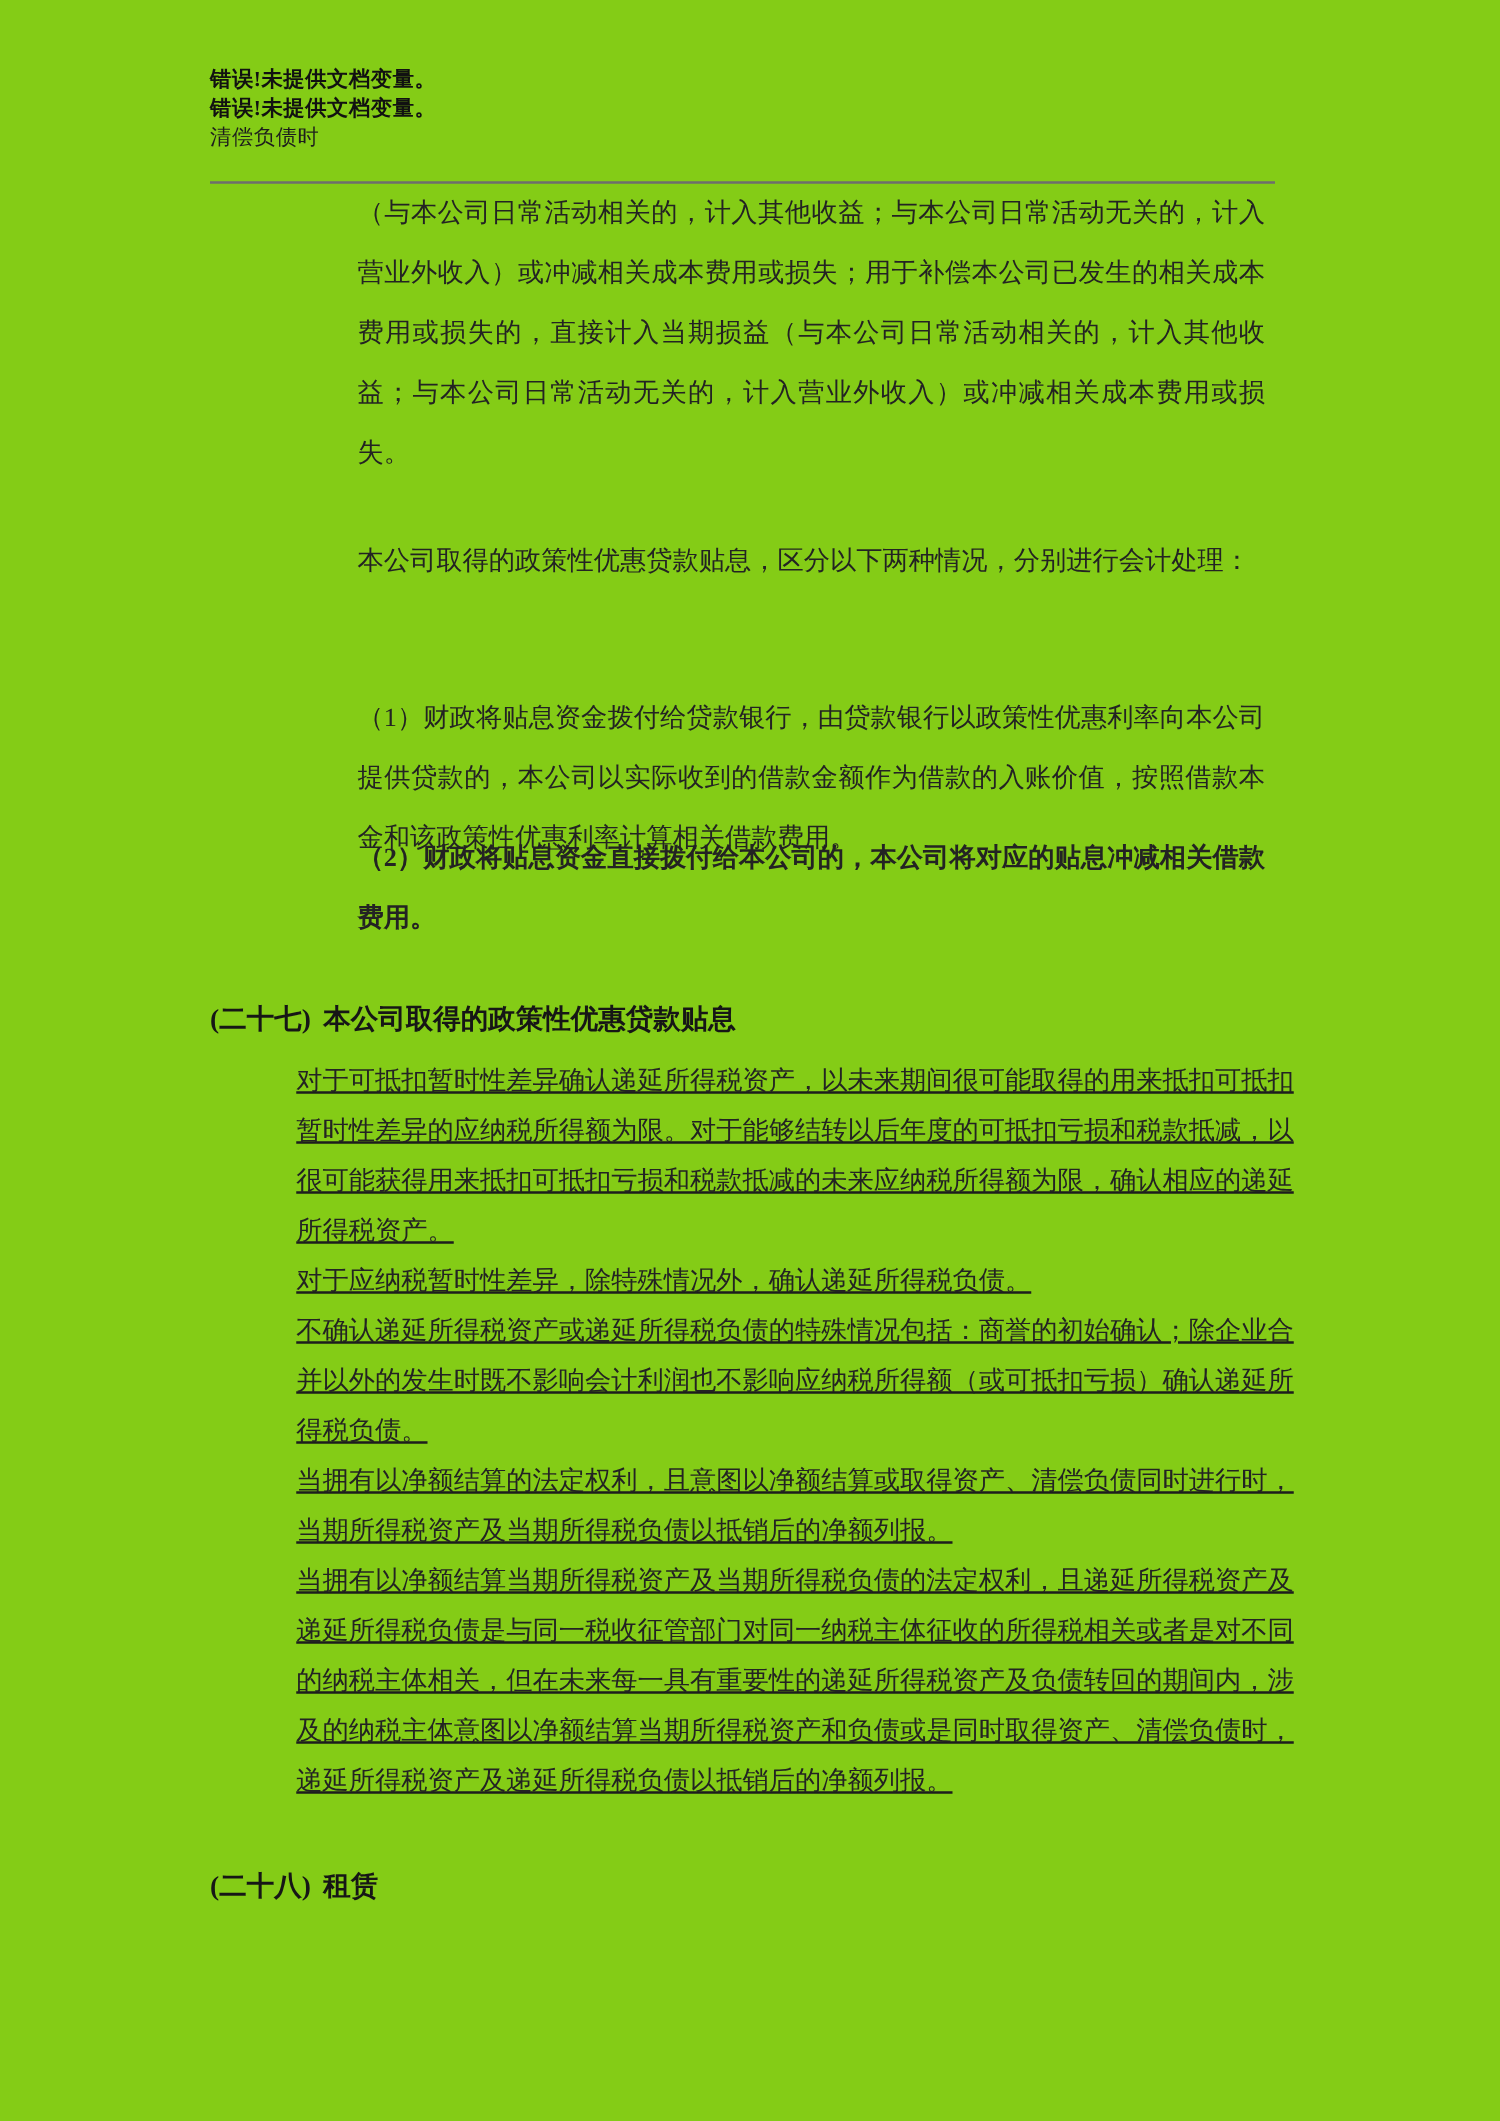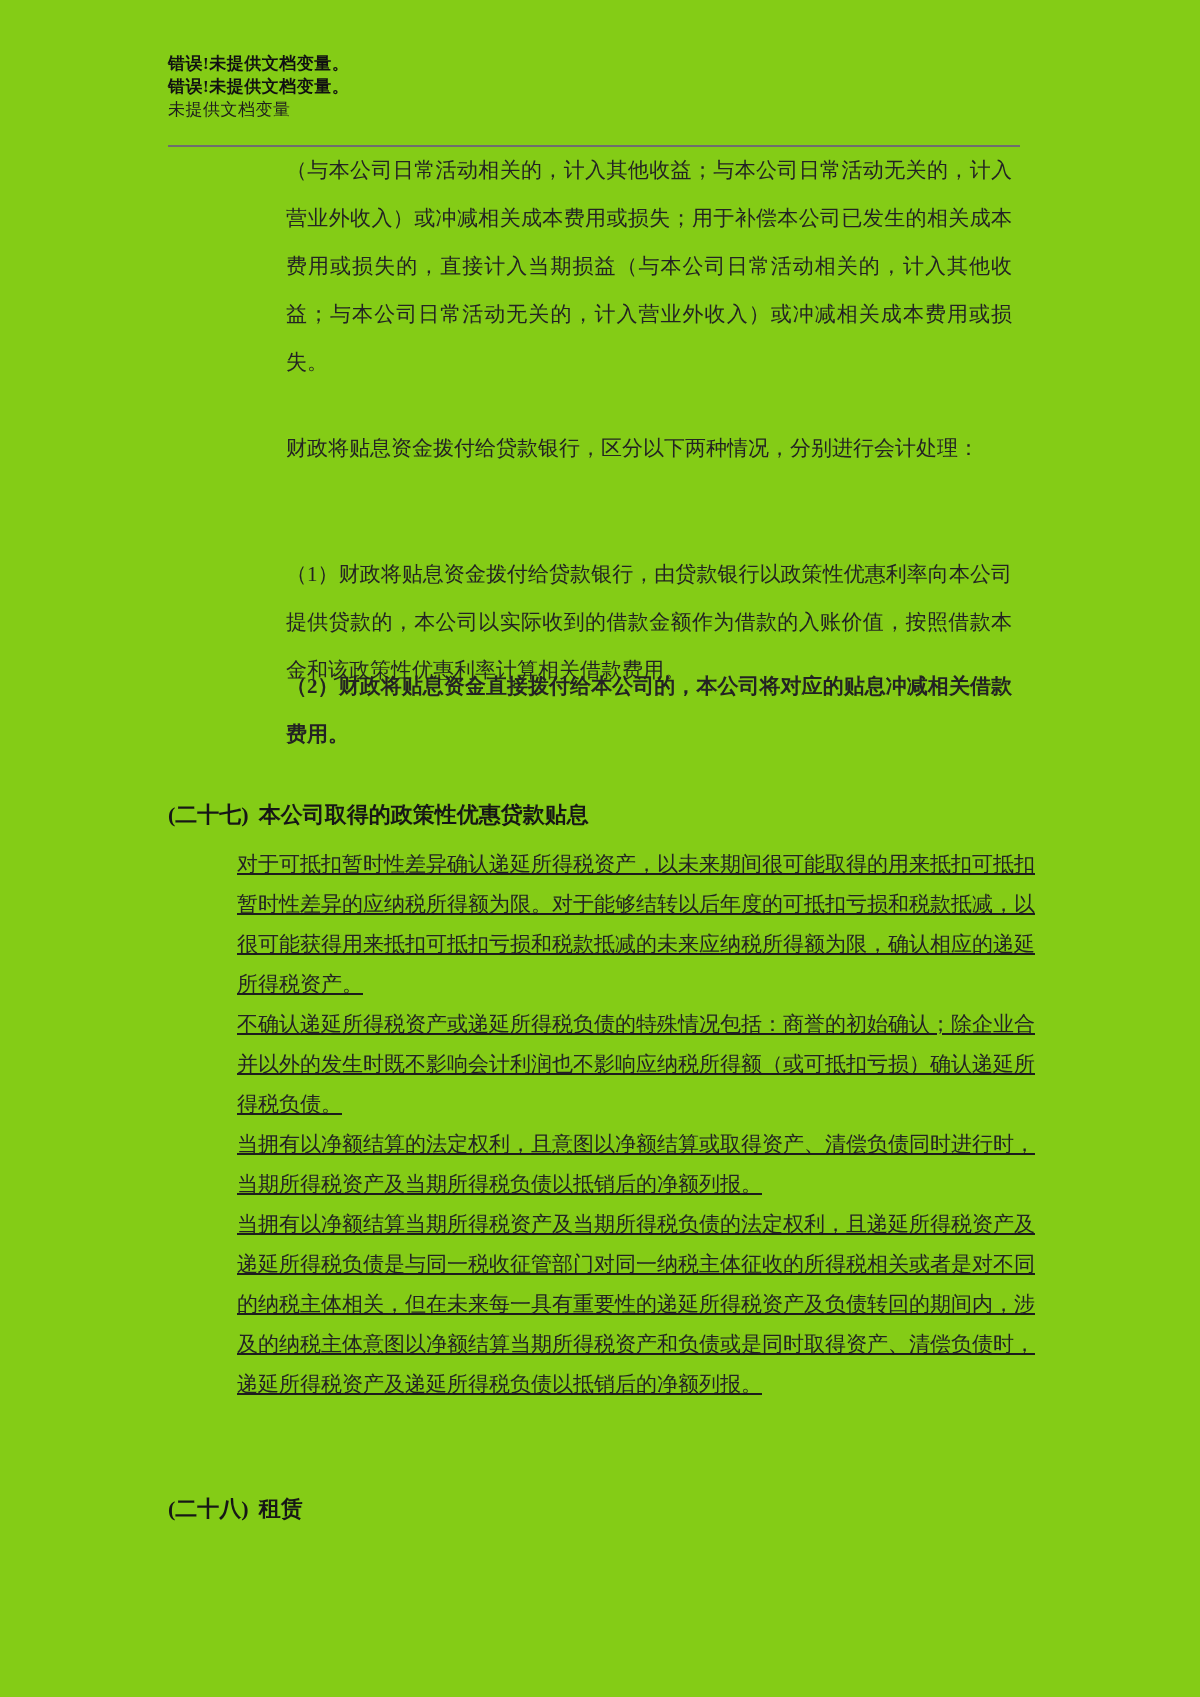--- a/index.html
+++ b/index.html
@@ -90,33 +90,34 @@
   }
 </style>
 </head>
 <body>
 
 <div class="page">
 
   <div class="doc-header">
     <div class="h-line h-bold">错误!未提供文档变量。</div>
     <div class="h-line h-bold">错误!未提供文档变量。</div>
-    <div class="h-line">未提供文档变量</div>
+    <div class="h-line">清偿负债时</div>
   </div>
   <div class="header-rule"></div>
 
   <p class="intro-p p1">（与本公司日常活动相关的，计入其他收益；与本公司日常活动无关的，计入营业外收入）或冲减相关成本费用或损失；用于补偿本公司已发生的相关成本费用或损失的，直接计入当期损益（与本公司日常活动相关的，计入其他收益；与本公司日常活动无关的，计入营业外收入）或冲减相关成本费用或损失。</p>
-  <p class="intro-p p2">财政将贴息资金拨付给贷款银行，区分以下两种情况，分别进行会计处理：</p>
+  <p class="intro-p p2">本公司取得的政策性优惠贷款贴息，区分以下两种情况，分别进行会计处理：</p>
   <p class="intro-p p3">（1）财政将贴息资金拨付给贷款银行，由贷款银行以政策性优惠利率向本公司提供贷款的，本公司以实际收到的借款金额作为借款的入账价值，按照借款本金和该政策性优惠利率计算相关借款费用。</p>
   <p class="intro-p p4">（2）财政将贴息资金直接拨付给本公司的，本公司将对应的贴息冲减相关借款费用。</p>
 
   <h2 class="sec-heading h27"><span class="sec-num">(二十七)</span><span>本公司取得的政策性优惠贷款贴息</span></h2>
 
   <div class="sec-body">
     <p>对于可抵扣暂时性差异确认递延所得税资产，以未来期间很可能取得的用来抵扣可抵扣暂时性差异的应纳税所得额为限。对于能够结转以后年度的可抵扣亏损和税款抵减，以很可能获得用来抵扣可抵扣亏损和税款抵减的未来应纳税所得额为限，确认相应的递延所得税资产。</p>
+    <p>对于应纳税暂时性差异，除特殊情况外，确认递延所得税负债。</p>
     <p>不确认递延所得税资产或递延所得税负债的特殊情况包括：商誉的初始确认；除企业合并以外的发生时既不影响会计利润也不影响应纳税所得额（或可抵扣亏损）确认递延所得税负债。</p>
     <p>当拥有以净额结算的法定权利，且意图以净额结算或取得资产、清偿负债同时进行时，当期所得税资产及当期所得税负债以抵销后的净额列报。</p>
     <p>当拥有以净额结算当期所得税资产及当期所得税负债的法定权利，且递延所得税资产及递延所得税负债是与同一税收征管部门对同一纳税主体征收的所得税相关或者是对不同的纳税主体相关，但在未来每一具有重要性的递延所得税资产及负债转回的期间内，涉及的纳税主体意图以净额结算当期所得税资产和负债或是同时取得资产、清偿负债时，递延所得税资产及递延所得税负债以抵销后的净额列报。</p>
   </div>
 
   <h2 class="sec-heading h28"><span class="sec-num">(二十八)</span><span>租赁</span></h2>
 
 </div>
 
 </body></html>

